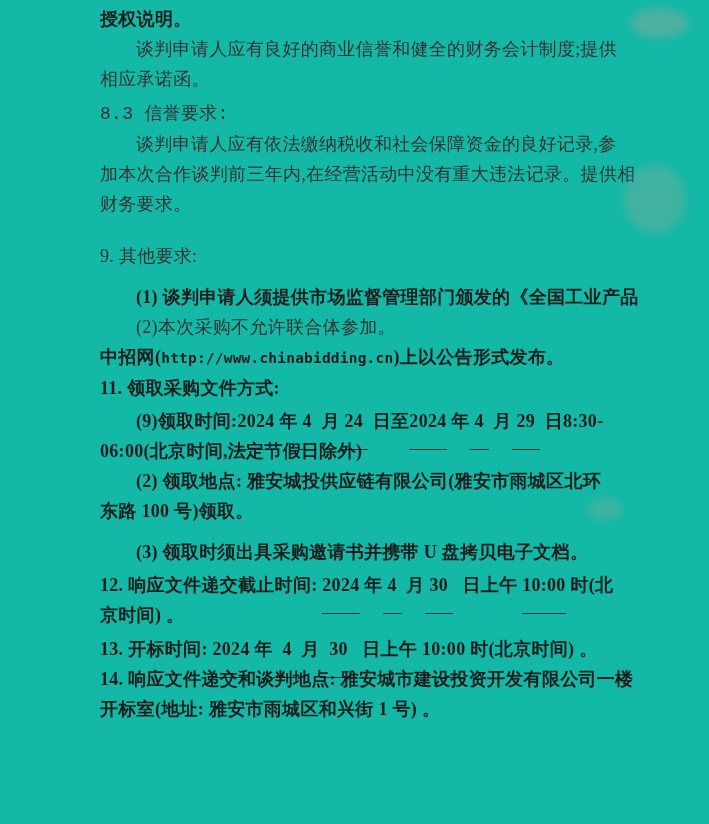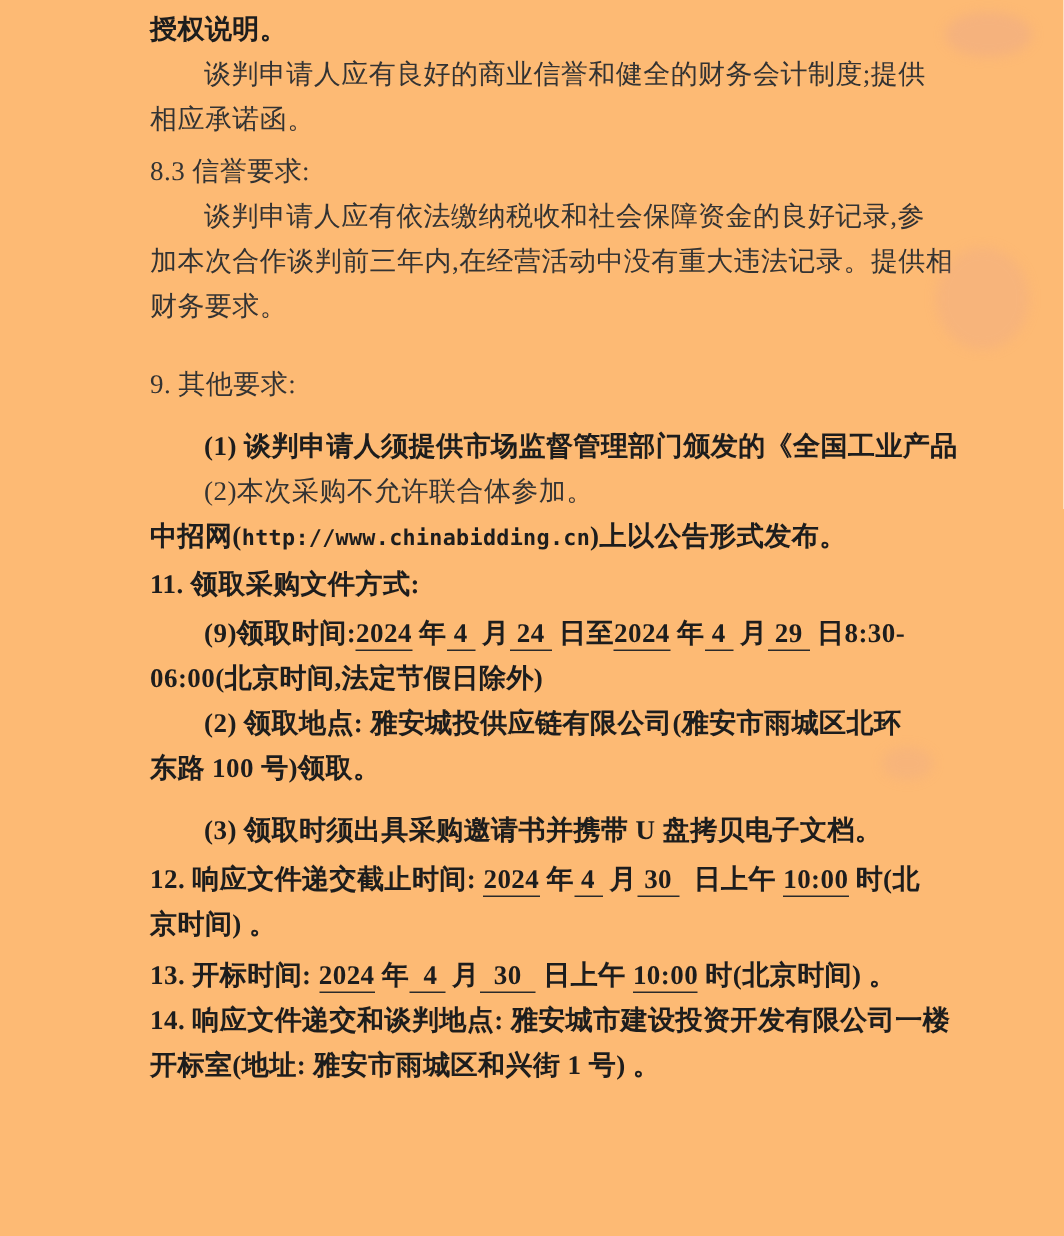--- a/index.html
+++ b/index.html
@@ -4,21 +4,21 @@
 <style>
   html, body {
     margin: 0;
     padding: 0;
     background: #fdfdfc;
   }
   .page {
     position: relative;
     width: 709px;
     height: 824px;
-    background: #fdba74;
+    background: #14b8a6;
     overflow: hidden;
     font-family: "Liberation Serif", "DejaVu Serif", serif;
     color: #2e2e2e;
     box-sizing: border-box;
     padding: 4px 0 0 100px;
   }
   .doc-lines {
     width: 552px;
   }
   .line {
@@ -31,21 +31,21 @@
   }
   .line.bold {
     font-weight: 700;
     color: #1d1d1d;
   }
   .line.indent {
     text-indent: 2em;
   }
   .seg-u {
     border-bottom: 1.5px solid #2a2a2a;
-    padding-bottom: 1px;
+    padding-bottom: 18px;
   }
   .seg-m {
     font-family: "DejaVu Sans Mono", "Liberation Mono", monospace;
     font-size: 14.5px;
     letter-spacing: 0.2px;
     font-weight: 400;
   }
   .line.bold .seg-m {
     font-weight: 600;
   }
@@ -64,21 +64,21 @@
 <body>
 
 <div class="page">
   <div class="smudge smudge-1"></div>
   <div class="smudge smudge-2"></div>
   <div class="smudge smudge-3"></div>
   <div class="doc-lines" id="doc-lines">
       <div class="line bold"><span>授权说明。</span></div>
       <div class="line indent"><span>谈判申请人应有良好的商业信誉和健全的财务会计制度;提供</span></div>
       <div class="line"><span>相应承诺函。</span></div>
-      <div class="line" style="margin-top: 5px;"><span>8.3 信誉要求:</span></div>
+      <div class="line" style="margin-top: 5px; font-family: Liberation Mono, monospace;"><span>8.3 信誉要求:</span></div>
       <div class="line indent"><span>谈判申请人应有依法缴纳税收和社会保障资金的良好记录,参</span></div>
       <div class="line"><span>加本次合作谈判前三年内,在经营活动中没有重大违法记录。提供相</span></div>
       <div class="line"><span>财务要求。</span></div>
       <div class="line" style="margin-top: 22px;"><span>9. 其他要求:</span></div>
       <div class="line bold indent" style="margin-top: 11px;"><span>(1) 谈判申请人须提供市场监督管理部门颁发的《全国工业产品</span></div>
       <div class="line indent"><span>(2)本次采购不允许联合体参加。</span></div>
       <div class="line bold"><span>中招网(</span><span class="seg-m">http://www.chinabidding.cn</span><span>)上以公告形式发布。</span></div>
       <div class="line bold"><span>11. 领取采购文件方式:</span></div>
       <div class="line bold indent" style="margin-top: 3px;"><span>(9)领取时间:</span><span class="seg-u">2024</span><span> 年</span><span class="seg-u"> 4 </span><span> 月</span><span class="seg-u"> 24 </span><span> 日至</span><span class="seg-u">2024</span><span> 年</span><span class="seg-u"> 4 </span><span> 月</span><span class="seg-u"> 29 </span><span> 日8:30-</span></div>
       <div class="line bold"><span>06:00(北京时间,法定节假日除外)</span></div>

